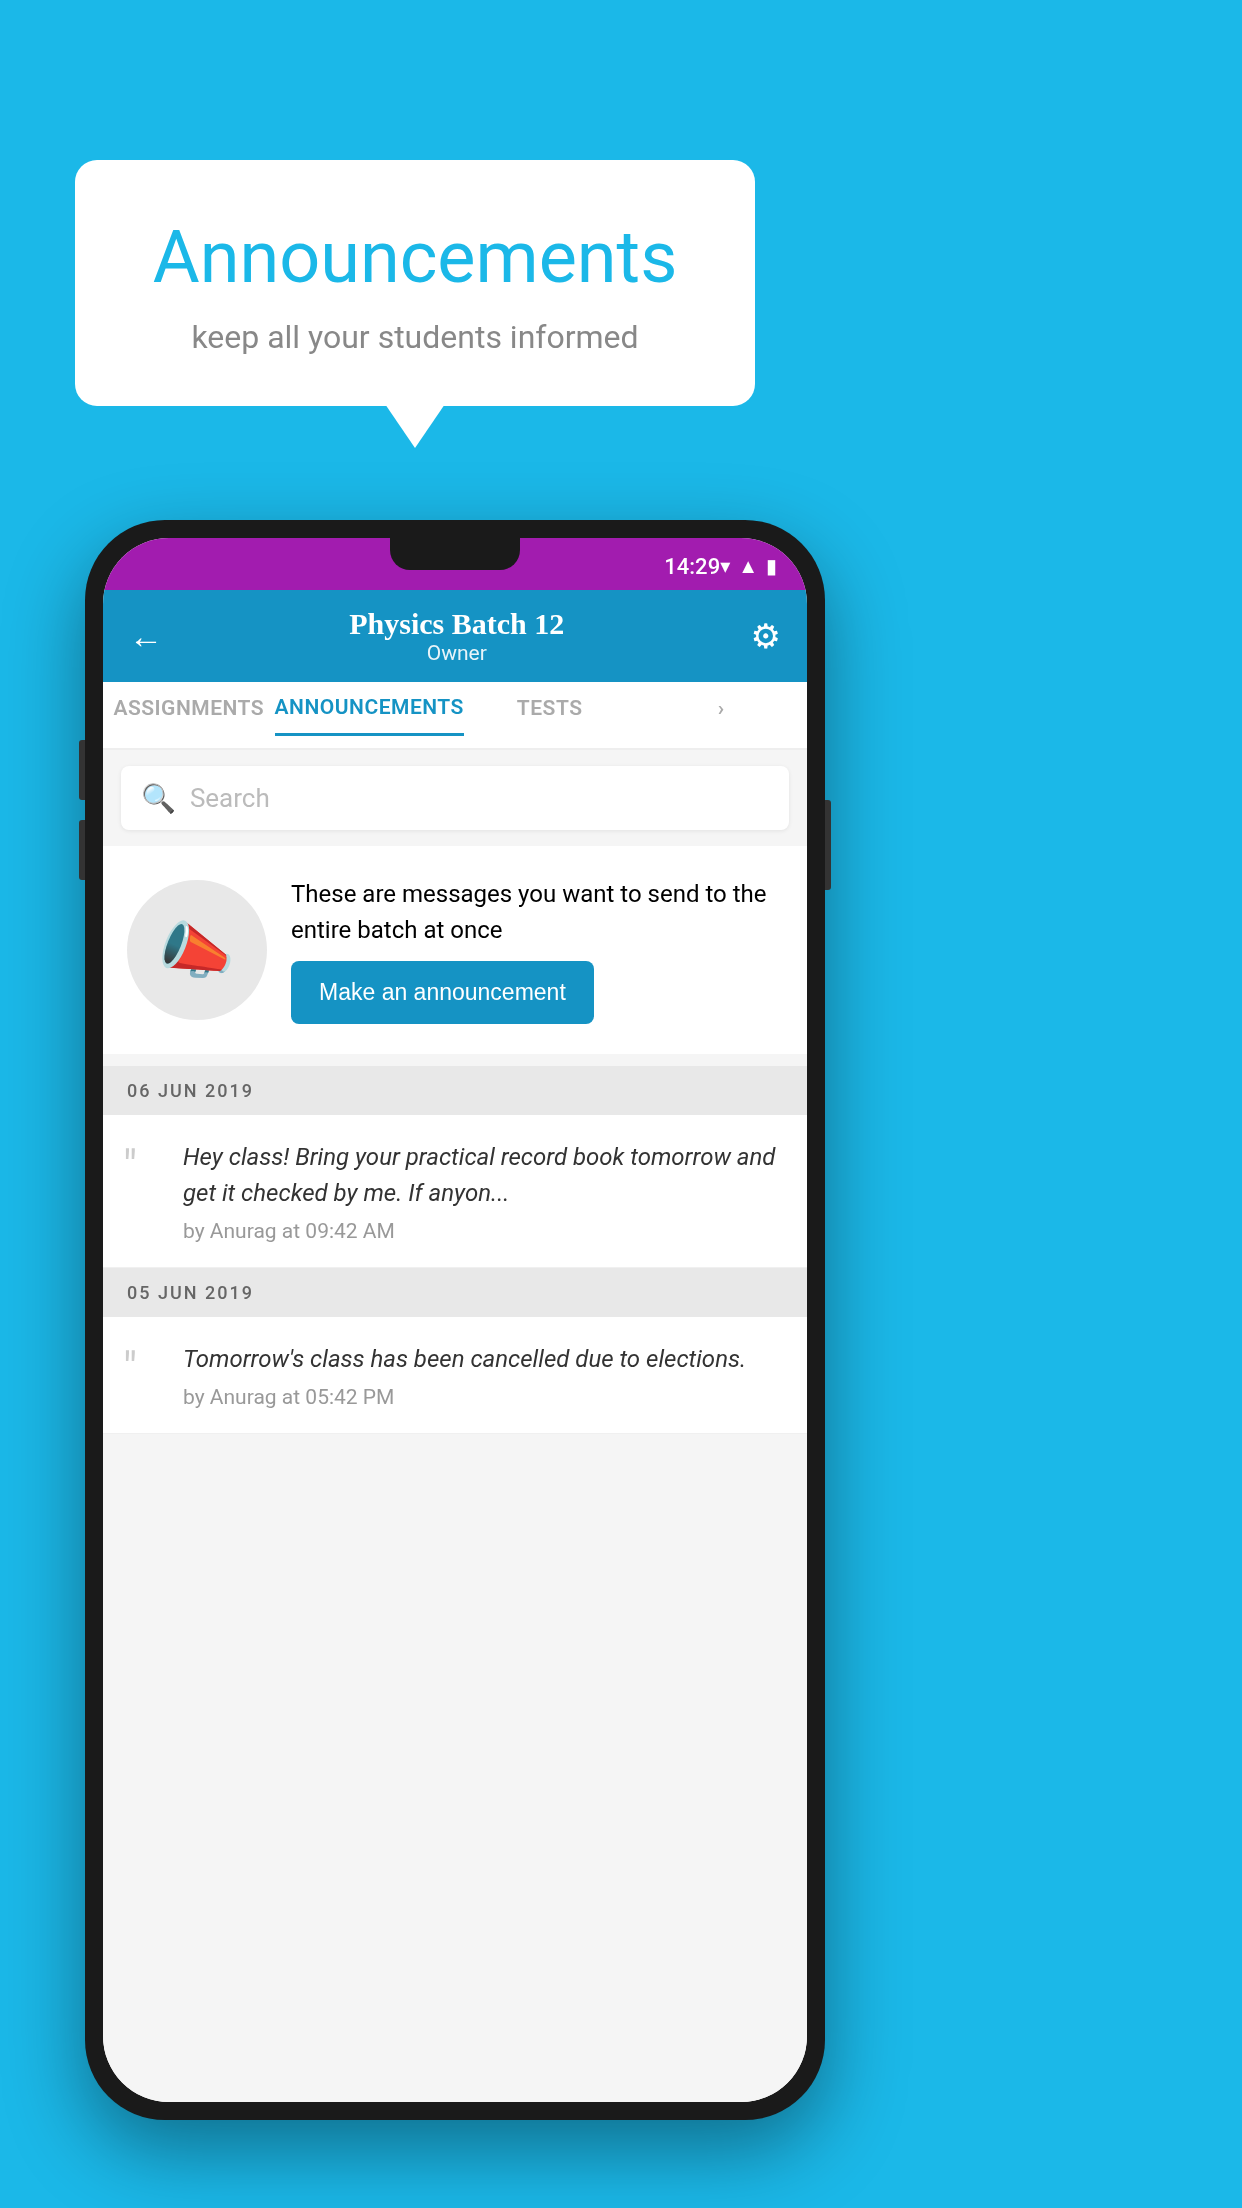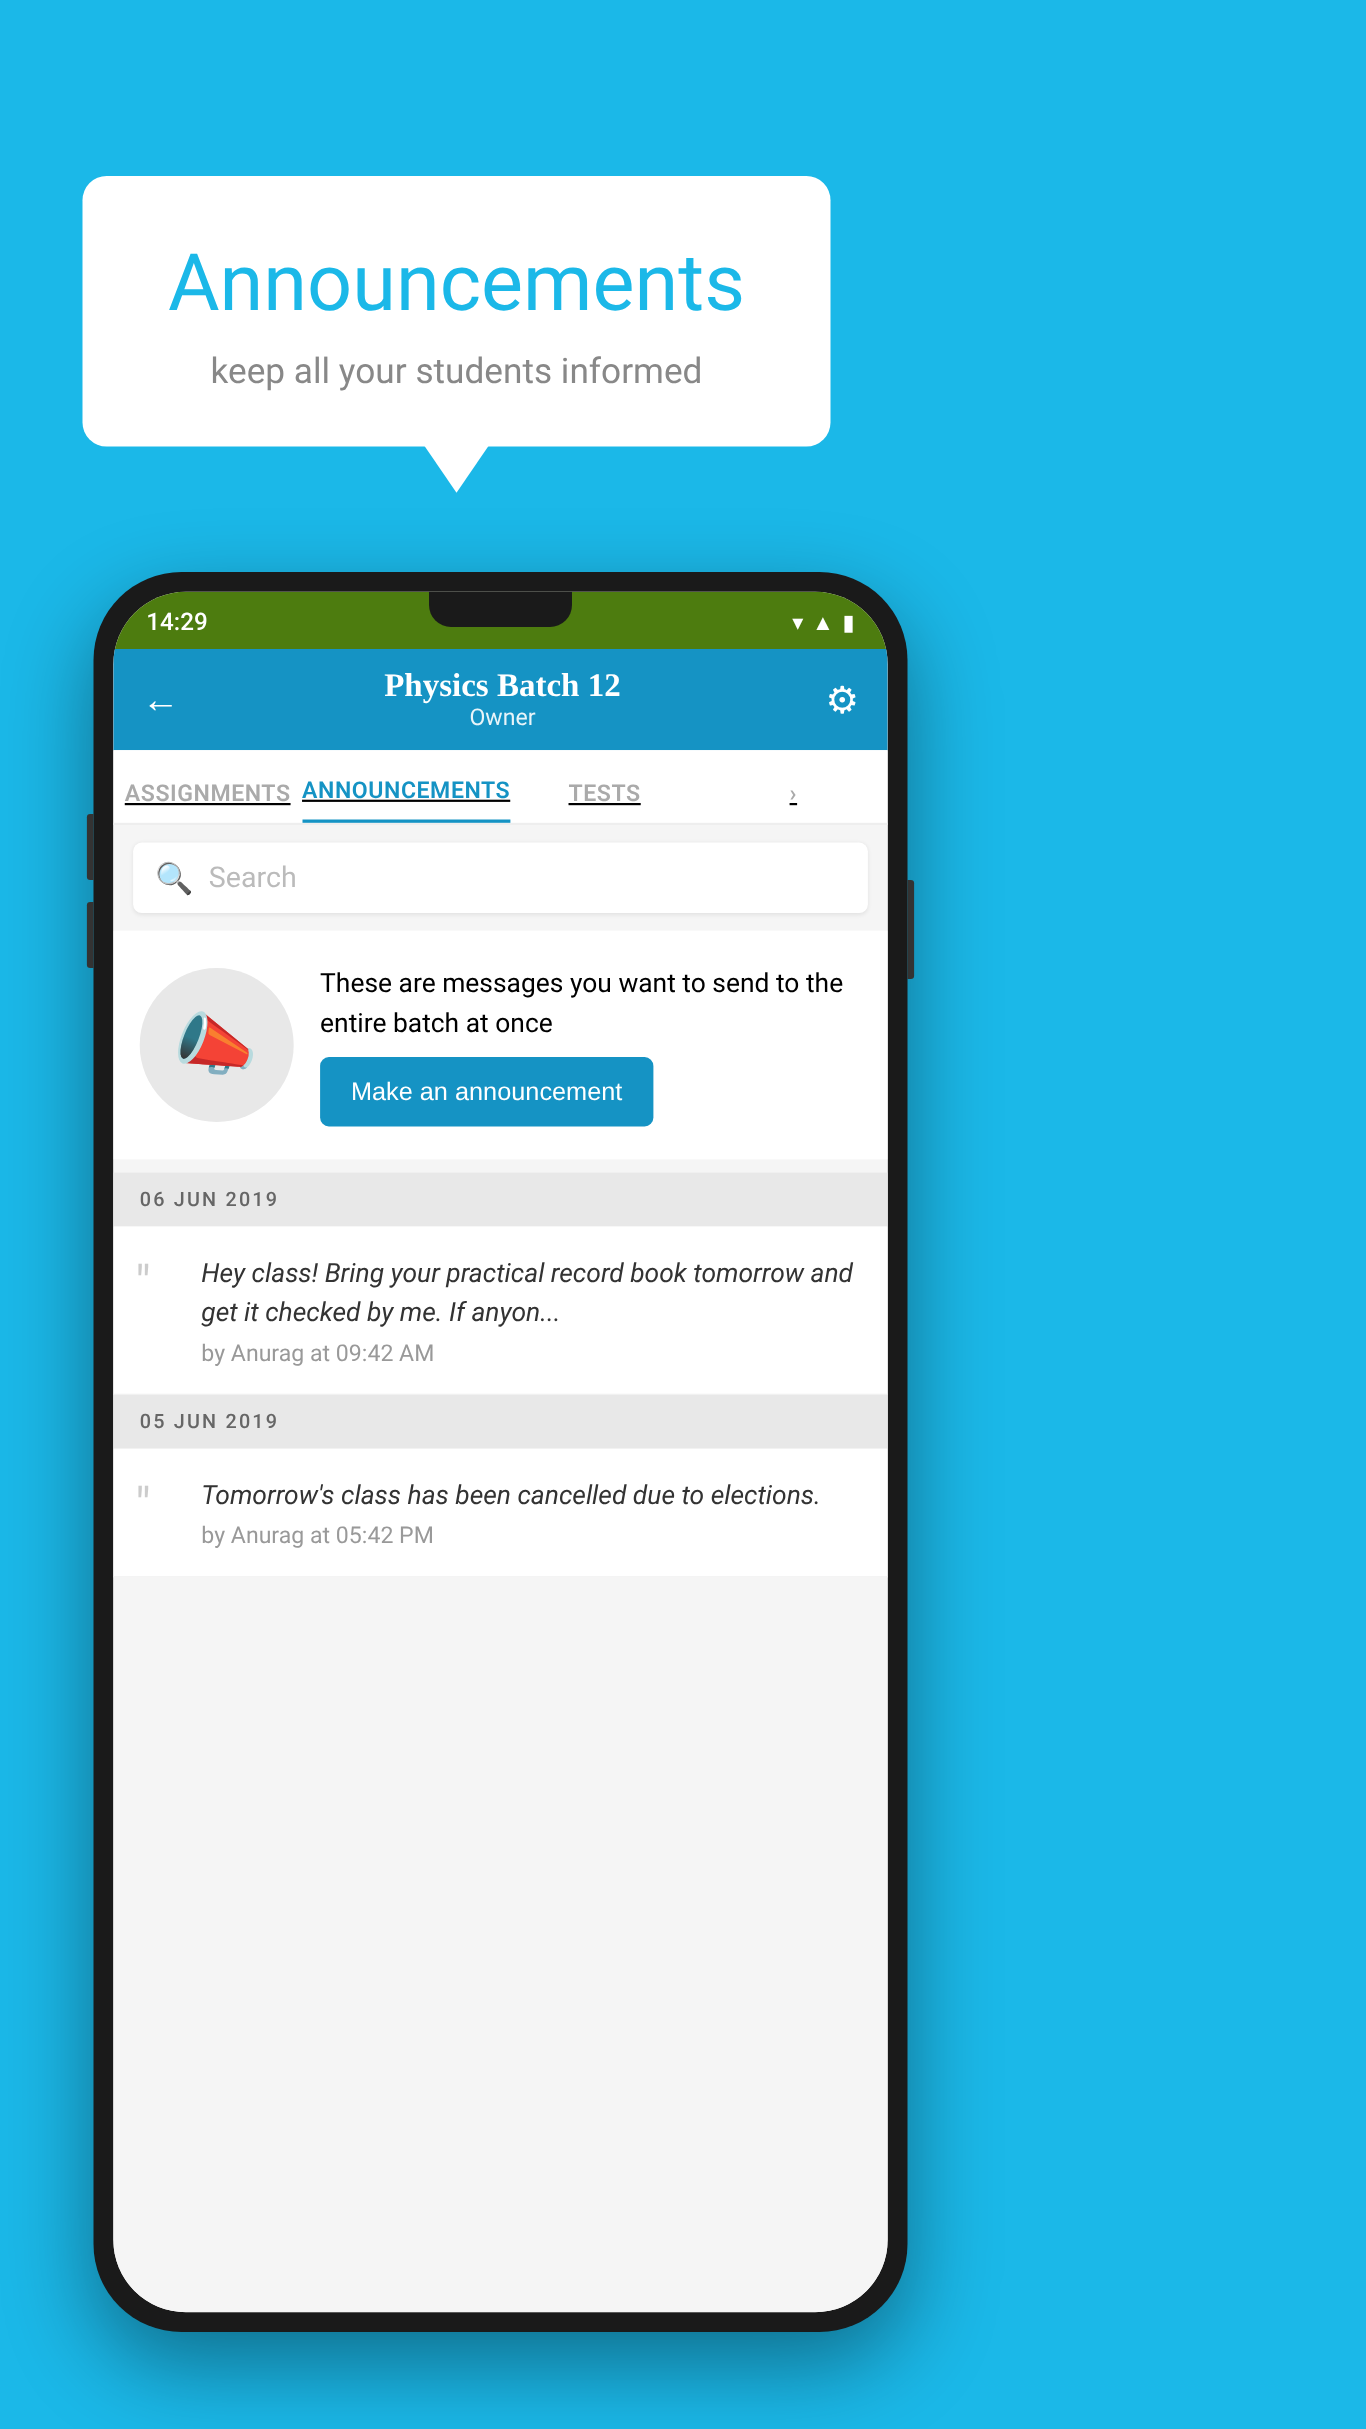--- a/index.html
+++ b/index.html
@@ -82,24 +82,24 @@
       width: 130px;
       height: 32px;
       background: #1a1a1a;
       border-radius: 0 0 20px 20px;
       z-index: 10;
     }
 
     
     .status-bar {
       height: 52px;
-      background: #4d7c0f;
-      display: flex;
-      align-items: center;
-      justify-content: space-between;
+      background: #a21caf;
+      display: flex;
+      align-items: center;
+      justify-content: flex-end;
       padding: 0 30px;
       padding-top: 4px;
     }
     .status-time {
       color: #fff;
       font-size: 22px;
       font-weight: 500;
     }
     .status-icons {
       display: flex;
@@ -144,22 +144,21 @@
       color: #fff;
       font-size: 34px;
     }
 
     
     .tabs-bar {
       background: #fff;
       display: flex;
       border-bottom: 2px solid #eee;
       height: 68px;
-      align-items: flex-end;
-      text-decoration: underline;
+      align-items: center;
     }
     .tab-item {
       flex: 1;
       text-align: center;
       font-size: 21px;
       font-weight: 600;
       color: #aaa;
       padding-bottom: 14px;
       letter-spacing: 0.5px;
       cursor: pointer;

